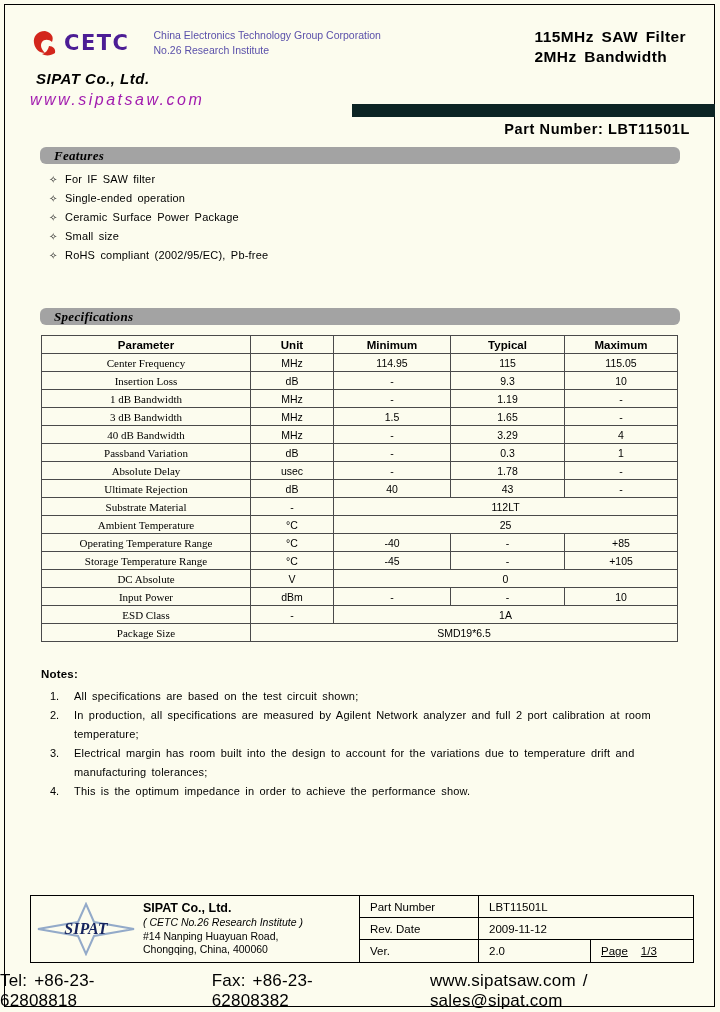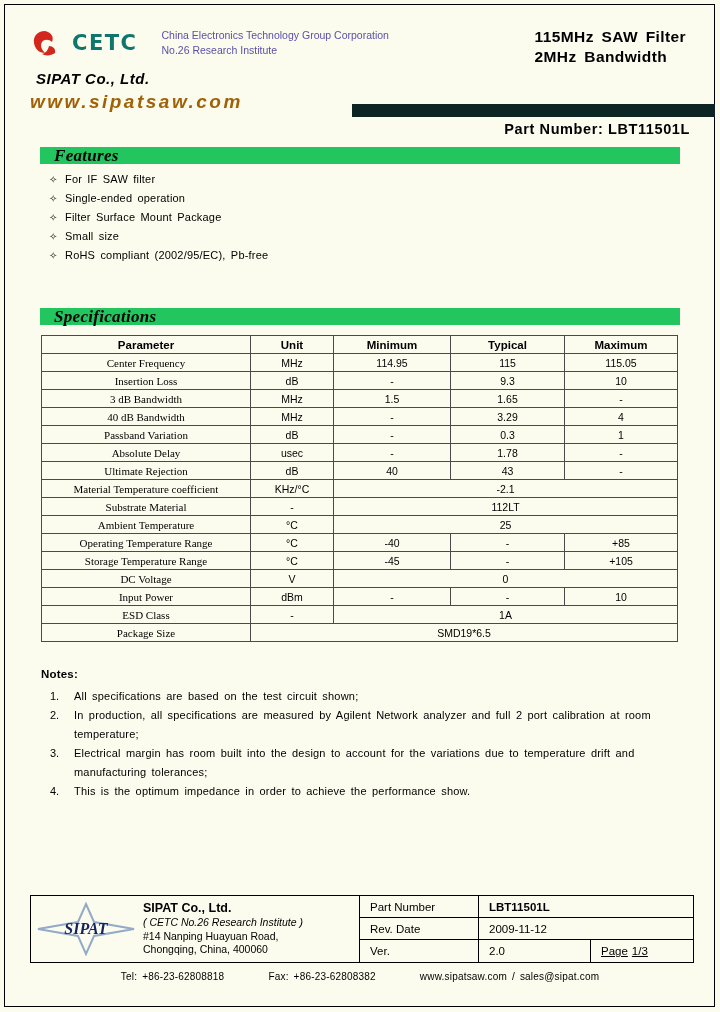--- a/index.html
+++ b/index.html
@@ -13,36 +13,37 @@
   }
   .page-border {
     position:absolute; left:4px; top:4px; width:711px; height:1003px;
     border:1.5px solid #000; pointer-events:none;
   }
 
   
   .cetc-row { position:absolute; left:30px; top:28px; display:flex; align-items:center; }
   .cetc-mark { display:inline-flex; }
   .cetc-text {
-    font-size:21px; font-weight:bold; color:#0f766e; letter-spacing:1.5px;
-    margin-left:12px; font-family:"DejaVu Sans", sans-serif;
+    font-size:21px; font-weight:bold; color:#4c1d95; letter-spacing:1.5px;
+    margin-left:4px; font-family:"DejaVu Sans", sans-serif;
   }
   .corp-lines { margin-left:24px; color:#5a50aa; font-size:10.5px; line-height:15px; }
   .sipat-name { position:absolute; left:36px; top:70px; font-weight:bold; font-style:italic; font-size:15px; letter-spacing:0.5px; }
-  .website { position:absolute; left:30px; top:91px; font-weight:bold; font-style:italic; font-size:19px; letter-spacing:2.5px; color:#a16207; }
+  .website { position:absolute; left:30px; top:91px; font-weight:normal; font-style:italic; font-size:16px; letter-spacing:2.5px; color:#a21caf; }
   .product-title { position:absolute; right:34px; top:27px; font-size:15.5px; font-weight:bold; line-height:20px; letter-spacing:0.4px; word-spacing:3px; }
   .part-number { position:absolute; right:30px; top:85px; font-size:14.5px; font-weight:bold; letter-spacing:0.6px;margin-top:36px; }
   .dark-bar { position:absolute; left:352px; top:104px; right:5px; height:13px; background:#0c2424; }
 
   
   .section-bar {
-    height:17px; background:#22c55e; padding-left:14px;
+    height:17px; background:#a3a3a3; padding-left:14px;
     display:flex; align-items:center;
-    font-family:"Liberation Serif", serif; font-style:italic; font-weight:bold; font-size:17px;
+    font-family:"Liberation Serif", serif; font-style:italic; font-weight:bold; font-size:13px;
     letter-spacing:0.3px;
+    border-radius:6px;
   }
 
   
   .features { position:absolute; left:40px; top:147px; width:640px; }
   .feature-list { list-style:none; margin-top:9px; }
   .feature-list li { display:flex; align-items:baseline; height:19px; font-size:11px; letter-spacing:0.2px; word-spacing:2px; }
   .feature-list .bullet { width:25px; padding-left:9px; font-size:10px; color:#222; font-family:"DejaVu Sans", sans-serif; flex-shrink:0; }
 
   
   .specs { position:absolute; left:40px; top:308px; width:640px; }
@@ -77,27 +78,27 @@
   .f-inst { font-style:italic; }
   .footer-table {
     width:334px; border-left:1.2px solid #000;
     display:grid; grid-template-columns:118px 112px 104px; grid-auto-rows:1fr;
     font-size:11.5px;
   }
   .ft-cell { display:flex; align-items:center; padding:0 10px; }
   .bL { border-left:1px solid #000; }
   .bB { border-bottom:1px solid #000; }
   .span2 { grid-column:span 2; }
-  .bold { font-weight:bold; }
-  .ft-page { gap:4px;text-decoration:underline; }
+  .bold { font-weight:normal; }
+  .ft-page { gap:13px;text-decoration:underline; }
 
   .contact-line {
     position:absolute; left:0; top:971px; width:720px;
     display:flex; justify-content:center; gap:44px;
-    font-size:10px; letter-spacing:0.2px; word-spacing:2px;
+    font-size:17px; letter-spacing:0.2px; word-spacing:2px;
   }
 </style>
 </head>
 <body>
 
 <div class="page-border"></div>
 
 <div class="cetc-row">
   <span class="cetc-mark">
     <svg width="30" height="28" viewBox="0 0 30 28">
@@ -128,21 +129,21 @@
       <li>
         <span class="bullet">✧</span>
         <span>For IF SAW filter</span>
       </li>
       <li>
         <span class="bullet">✧</span>
         <span>Single-ended operation</span>
       </li>
       <li>
         <span class="bullet">✧</span>
-        <span>Filter Surface Mount Package</span>
+        <span>Ceramic Surface Power Package</span>
       </li>
       <li>
         <span class="bullet">✧</span>
         <span>Small size</span>
       </li>
       <li>
         <span class="bullet">✧</span>
         <span>RoHS compliant (2002/95/EC), Pb-free</span>
       </li>
     </ul>
@@ -178,20 +179,27 @@
           <td class="val">115.05</td>
         </tr>
         <tr>
           <td class="param">Insertion Loss</td>
           <td class="unit">dB</td>
           <td class="val">-</td>
           <td class="val">9.3</td>
           <td class="val">10</td>
         </tr>
         <tr>
+          <td class="param">1 dB Bandwidth</td>
+          <td class="unit">MHz</td>
+          <td class="val">-</td>
+          <td class="val">1.19</td>
+          <td class="val">-</td>
+        </tr>
+        <tr>
           <td class="param">3 dB Bandwidth</td>
           <td class="unit">MHz</td>
           <td class="val">1.5</td>
           <td class="val">1.65</td>
           <td class="val">-</td>
         </tr>
         <tr>
           <td class="param">40 dB Bandwidth</td>
           <td class="unit">MHz</td>
           <td class="val">-</td>
@@ -213,25 +221,20 @@
           <td class="val">-</td>
         </tr>
         <tr>
           <td class="param">Ultimate Rejection</td>
           <td class="unit">dB</td>
           <td class="val">40</td>
           <td class="val">43</td>
           <td class="val">-</td>
         </tr>
         <tr>
-          <td class="param">Material Temperature coefficient</td>
-          <td class="unit">KHz/°C</td>
-          <td class="val" colspan="3">-2.1</td>
-        </tr>
-        <tr>
           <td class="param">Substrate Material</td>
           <td class="unit">-</td>
           <td class="val" colspan="3">112LT</td>
         </tr>
         <tr>
           <td class="param">Ambient Temperature</td>
           <td class="unit">°C</td>
           <td class="val" colspan="3">25</td>
         </tr>
         <tr>
@@ -242,21 +245,21 @@
           <td class="val">+85</td>
         </tr>
         <tr>
           <td class="param">Storage Temperature Range</td>
           <td class="unit">°C</td>
           <td class="val">-45</td>
           <td class="val">-</td>
           <td class="val">+105</td>
         </tr>
         <tr>
-          <td class="param">DC Voltage</td>
+          <td class="param">DC Absolute</td>
           <td class="unit">V</td>
           <td class="val" colspan="3">0</td>
         </tr>
         <tr>
           <td class="param">Input Power</td>
           <td class="unit">dBm</td>
           <td class="val">-</td>
           <td class="val">-</td>
           <td class="val">10</td>
         </tr>

